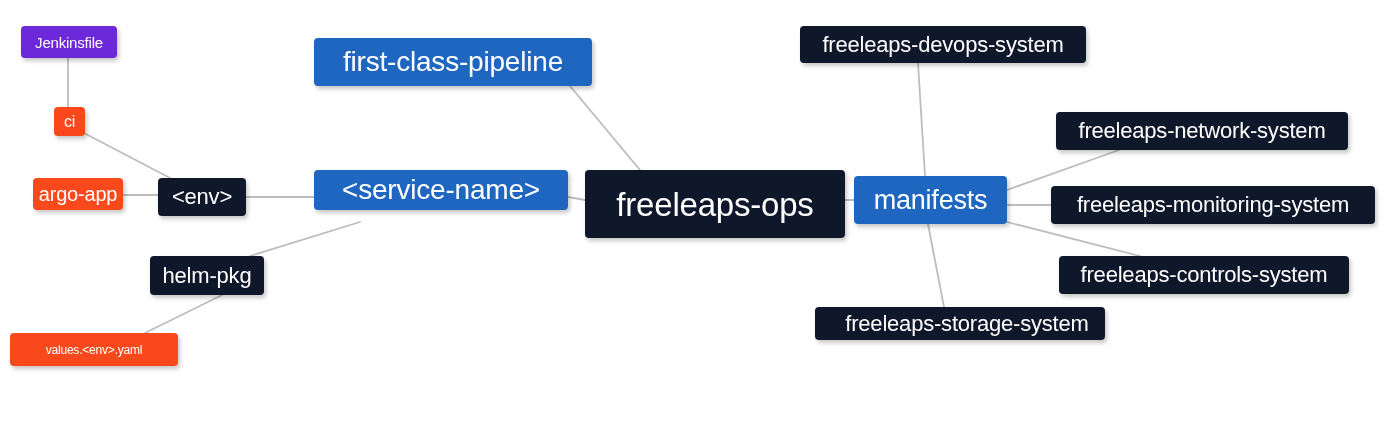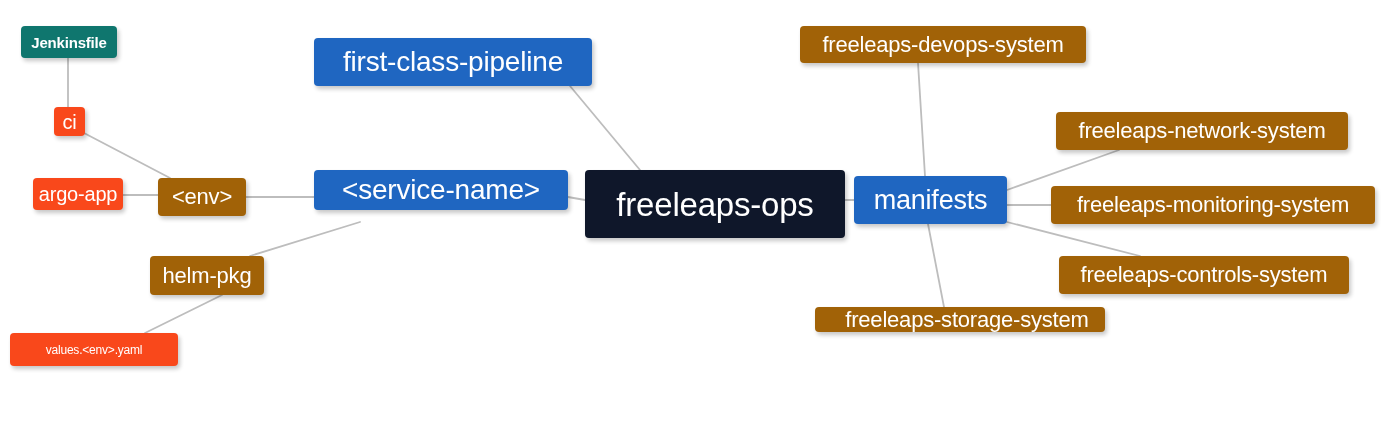--- a/index.html
+++ b/index.html
@@ -35,22 +35,22 @@
     border-radius: 4px;
     color: #ffffff;
     white-space: nowrap;
     line-height: 1;
     box-shadow: 2px 3px 4px rgba(0,0,0,0.22);
     letter-spacing: -0.2px;
     padding: 0 10px;
   }
   .n-root   { background: #0f172a; }
   .n-blue   { background: #1f66c1; text-align: center; }
-  .n-green  { background: #a16207; }
-  .n-orange { background: #0f766e; font-weight: bold; }
+  .n-green  { background: #0f172a; }
+  .n-orange { background: #6d28d9; }
   .n-red    { background: #f9481b; }
 </style>
 </head>
 <body>
 
 <div id="canvas">
   <svg id="edge-layer" viewBox="0 0 1390 421" xmlns="http://www.w3.org/2000/svg">
       <line x1="570" y1="86" x2="640" y2="170" stroke="#bdbdbd" stroke-width="1.8" stroke-linecap="round"></line>
       <line x1="568" y1="197" x2="585" y2="200" stroke="#bdbdbd" stroke-width="1.8" stroke-linecap="round"></line>
       <line x1="246" y1="197" x2="314" y2="197" stroke="#bdbdbd" stroke-width="1.8" stroke-linecap="round"></line>
@@ -67,22 +67,22 @@
       <line x1="928" y1="224" x2="944" y2="307" stroke="#bdbdbd" stroke-width="1.8" stroke-linecap="round"></line>
     </svg>
   <div id="node-layer">
       <div class="node n-root" style="left: 585px; top: 170px; width: 260px; height: 68px; font-size: 33px;">freeleaps-ops</div>
       <div class="node n-blue" style="left: 314px; top: 38px; width: 278px; height: 48px; font-size: 28px;">first-class-pipeline</div>
       <div class="node n-blue" style="left: 314px; top: 170px; width: 254px; height: 40px; font-size: 28px;">&lt;service-name&gt;</div>
       <div class="node n-blue" style="left: 854px; top: 176px; width: 153px; height: 48px; font-size: 27px;">manifests</div>
       <div class="node n-green" style="left: 158px; top: 178px; width: 88px; height: 38px; font-size: 22px;">&lt;env&gt;</div>
       <div class="node n-green" style="left: 150px; top: 256px; width: 114px; height: 39px; font-size: 22px; text-align: right;">helm-pkg</div>
       <div class="node n-orange" style="left: 21px; top: 26px; width: 96px; height: 32px; font-size: 15px;">Jenkinsfile</div>
-      <div class="node n-red" style="left: 54px; top: 107px; width: 31px; height: 29px; font-size: 20px;">ci</div>
+      <div class="node n-red" style="left: 54px; top: 107px; width: 31px; height: 29px; font-size: 16px;">ci</div>
       <div class="node n-red" style="left: 33px; top: 178px; width: 90px; height: 32px; font-size: 20px;">argo-app</div>
       <div class="node n-red" style="left: 10px; top: 333px; width: 168px; height: 33px; font-size: 12px;">values.&lt;env&gt;.yaml</div>
       <div class="node n-green" style="left: 800px; top: 26px; width: 286px; height: 37px; font-size: 22px;">freeleaps-devops-system</div>
       <div class="node n-green" style="left: 1056px; top: 112px; width: 292px; height: 38px; font-size: 22px;">freeleaps-network-system</div>
       <div class="node n-green" style="left: 1051px; top: 186px; width: 324px; height: 38px; font-size: 22px;">freeleaps-monitoring-system</div>
       <div class="node n-green" style="left: 1059px; top: 256px; width: 290px; height: 38px; font-size: 22px;">freeleaps-controls-system</div>
-      <div class="node n-green" style="left: 815px; top: 307px; width: 290px; height: 25px; font-size: 22px; padding-left: 24px;">freeleaps-storage-system</div>
+      <div class="node n-green" style="left: 815px; top: 307px; width: 290px; height: 33px; font-size: 22px; padding-left: 24px;">freeleaps-storage-system</div>
     </div>
 </div>
 
 </body></html>

